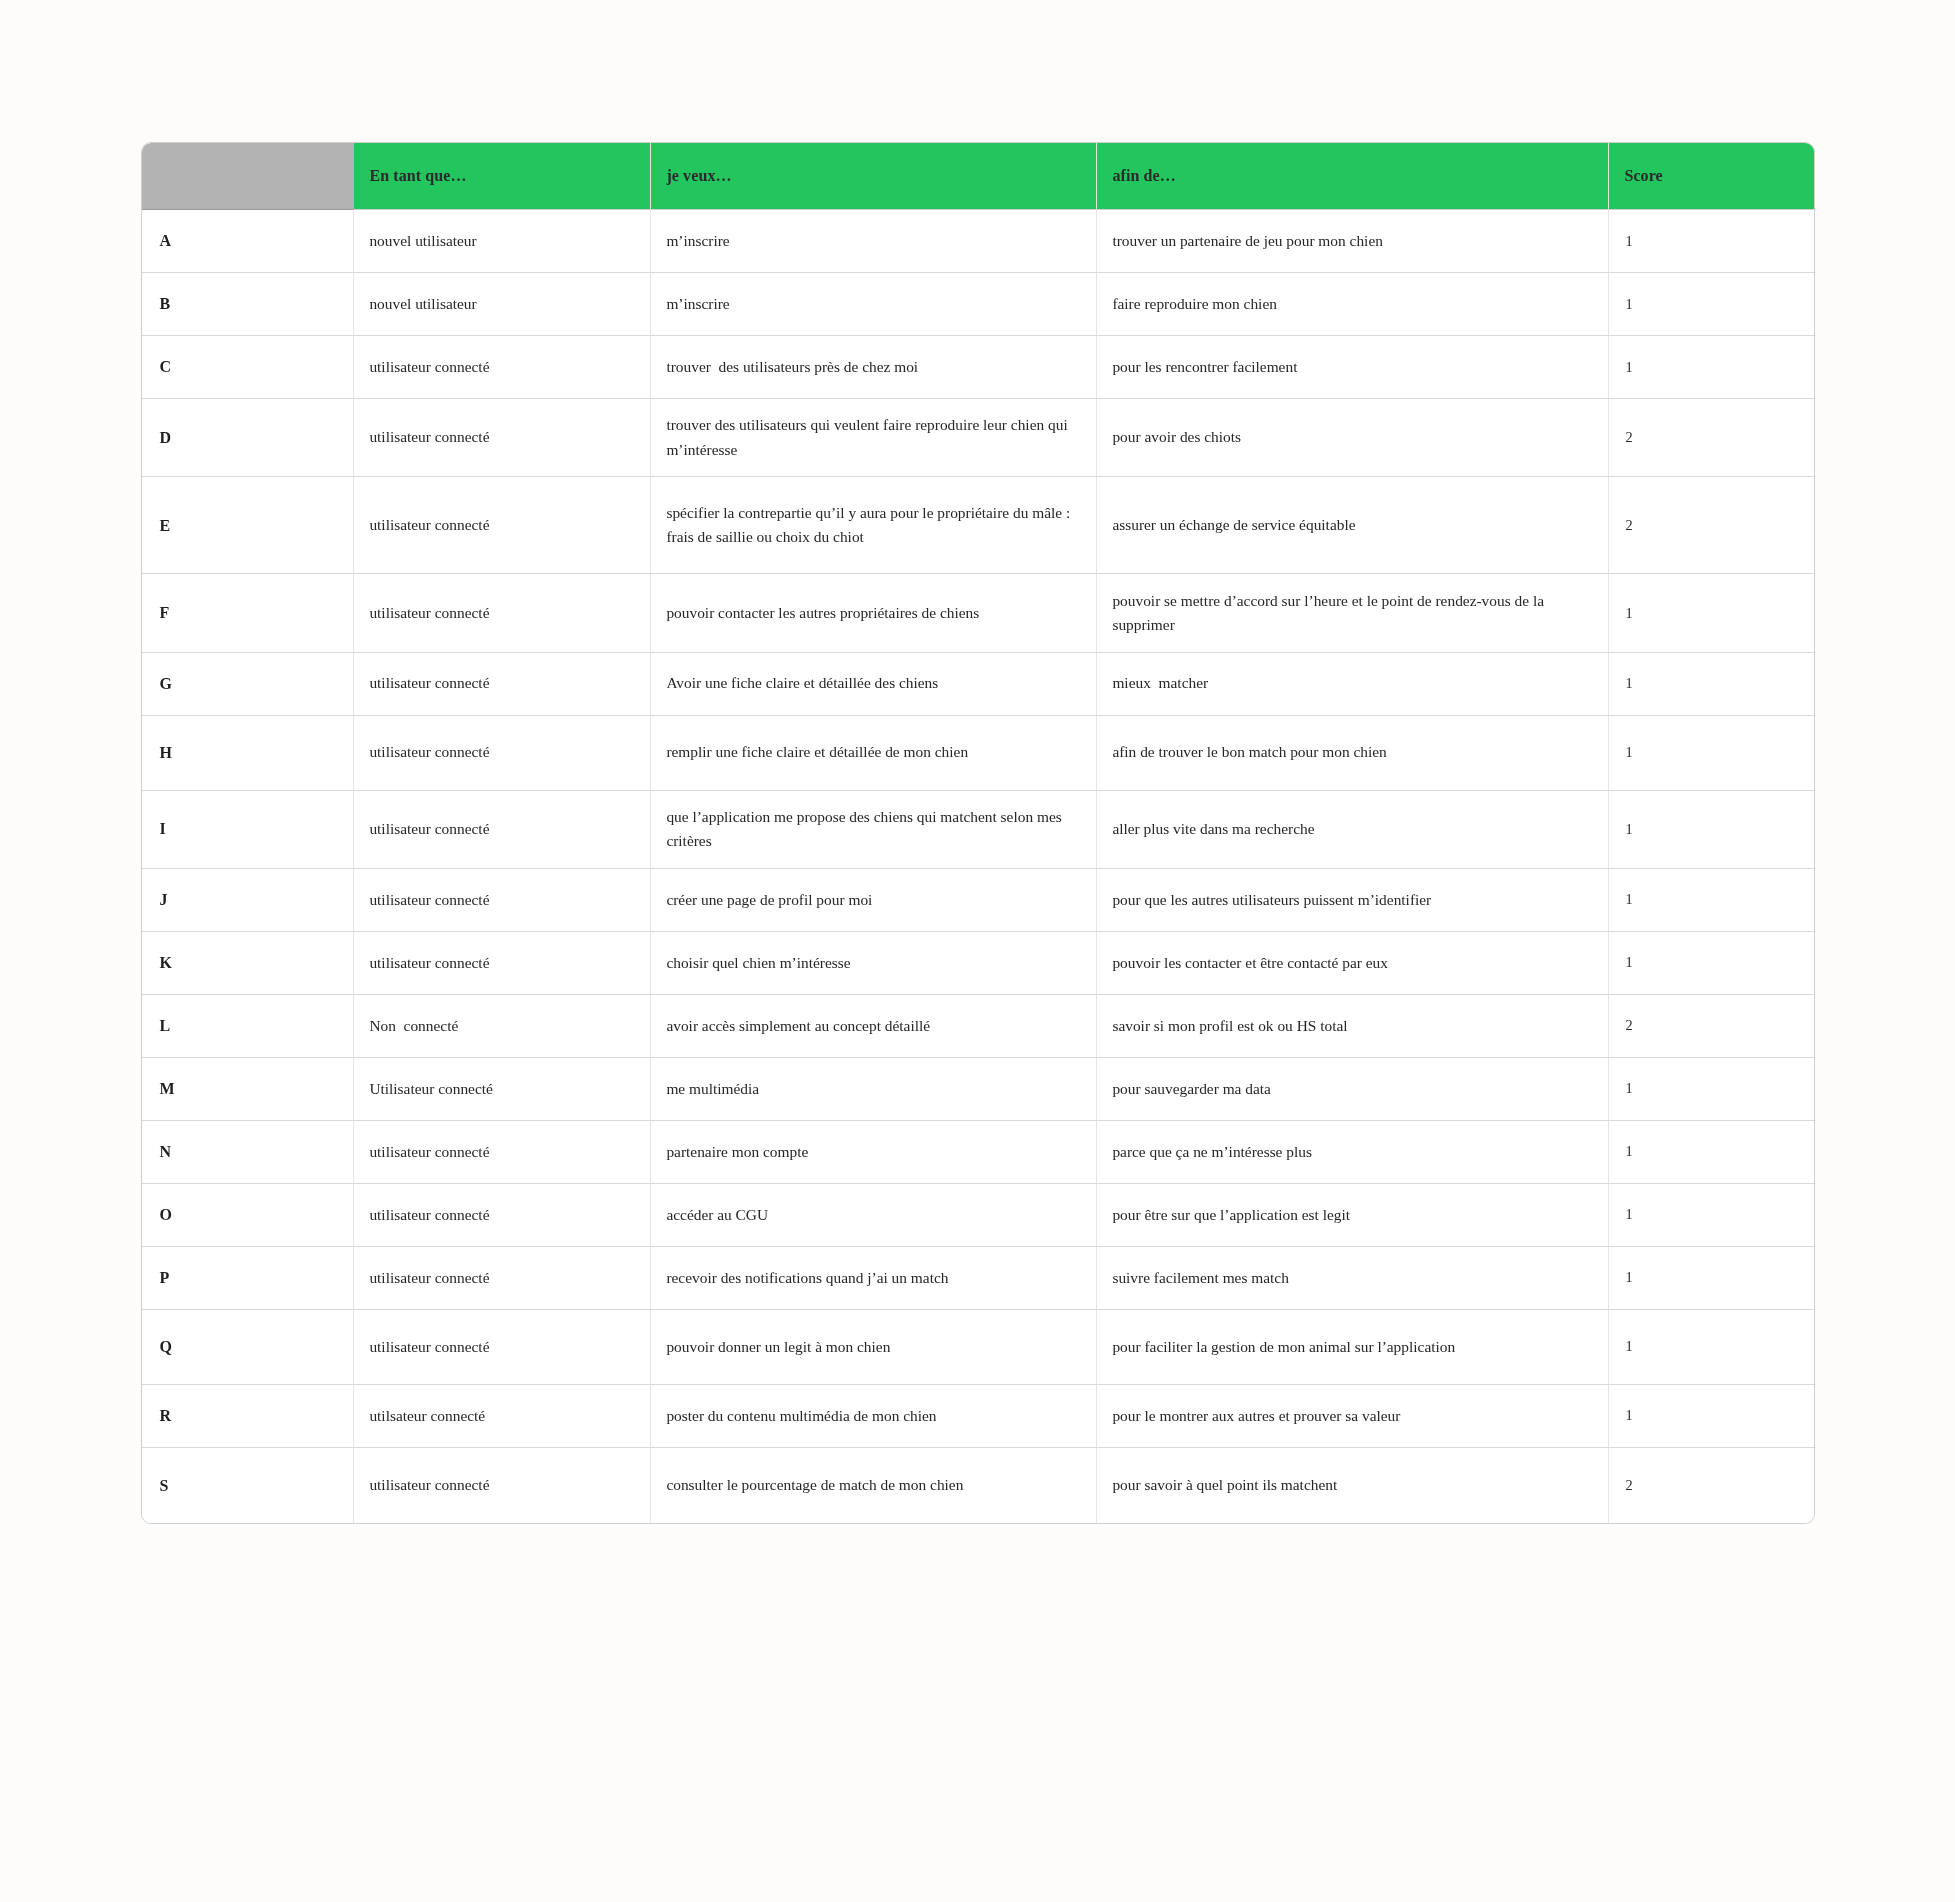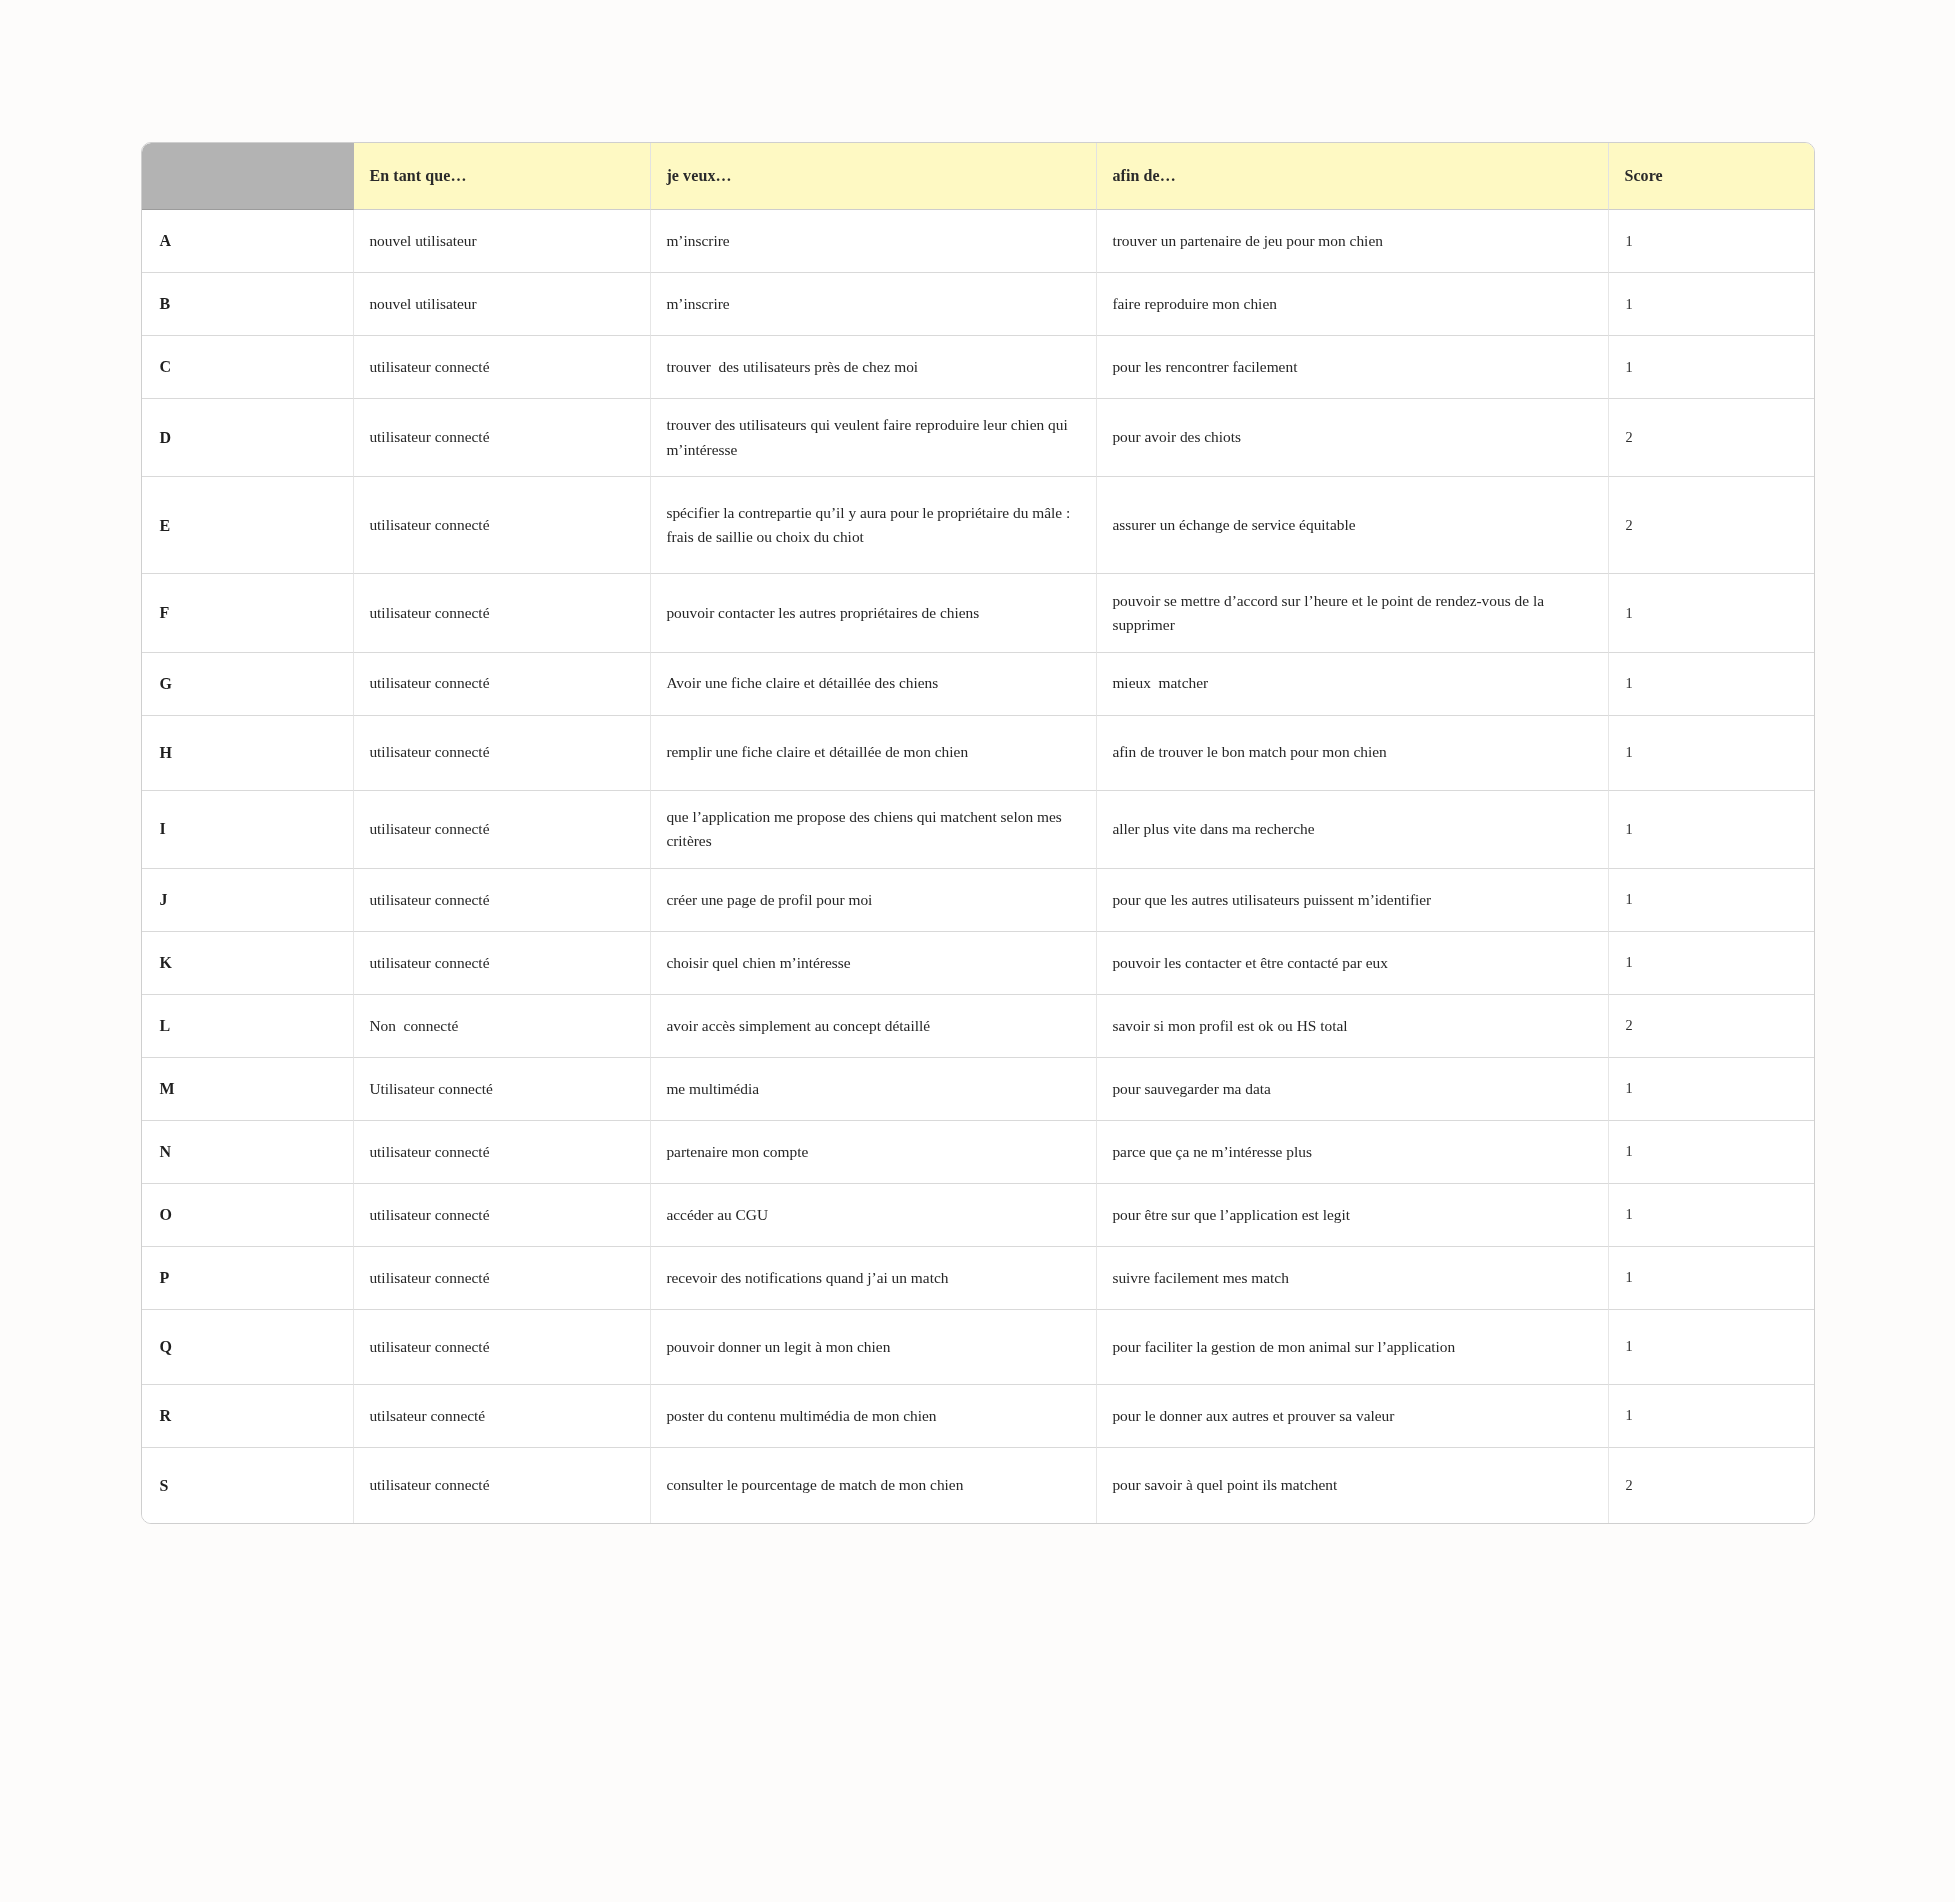--- a/index.html
+++ b/index.html
@@ -47,21 +47,21 @@
     vertical-align: middle;
     text-align: left;
     font-weight: bold;
     font-size: 16px;
     color: #2a2a2a;
     padding: 0 15.4px;
     height: 67px;
     box-sizing: border-box;
     border-right: 1.1px solid #e2e2e2;
     border-bottom: 1.7px solid #cdcdcd;
-    background: #fef9c3;
+    background: #22c55e;
     letter-spacing: 0.1px;
   }
   thead th.corner-cell {
     background: #b3b3b3;
     border-right: 1.1px solid #b3b3b3;
     border-bottom: 1.7px solid #9b9b9b;
     border-top-left-radius: 8.8px;
   }
   thead th.last-col {
     border-right: none;
@@ -242,21 +242,21 @@
           <td class="cell-key">Q</td>
           <td class="cell-role">utilisateur connecté</td>
           <td class="cell-want">pouvoir donner un legit à mon chien</td>
           <td class="cell-goal">pour faciliter la gestion de mon animal sur l’application</td>
           <td class="cell-score">1</td>
         </tr>
         <tr>
           <td class="cell-key">R</td>
           <td class="cell-role">utilsateur connecté</td>
           <td class="cell-want">poster du contenu multimédia de mon chien</td>
-          <td class="cell-goal">pour le donner aux autres et prouver sa valeur</td>
+          <td class="cell-goal">pour le montrer aux autres et prouver sa valeur</td>
           <td class="cell-score">1</td>
         </tr>
         <tr class="tall-2">
           <td class="cell-key">S</td>
           <td class="cell-role">utilisateur connecté</td>
           <td class="cell-want">consulter le pourcentage de match de mon chien</td>
           <td class="cell-goal">pour savoir à quel point ils matchent</td>
           <td class="cell-score">2</td>
         </tr>
       </tbody>

